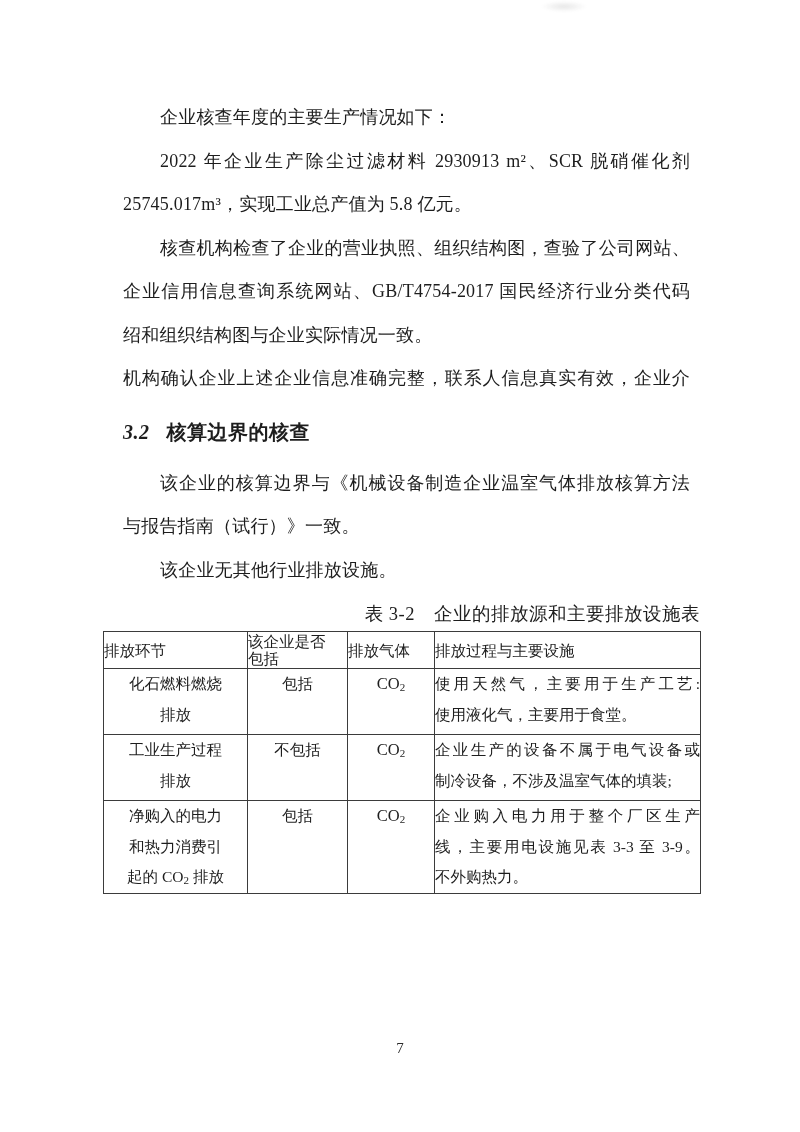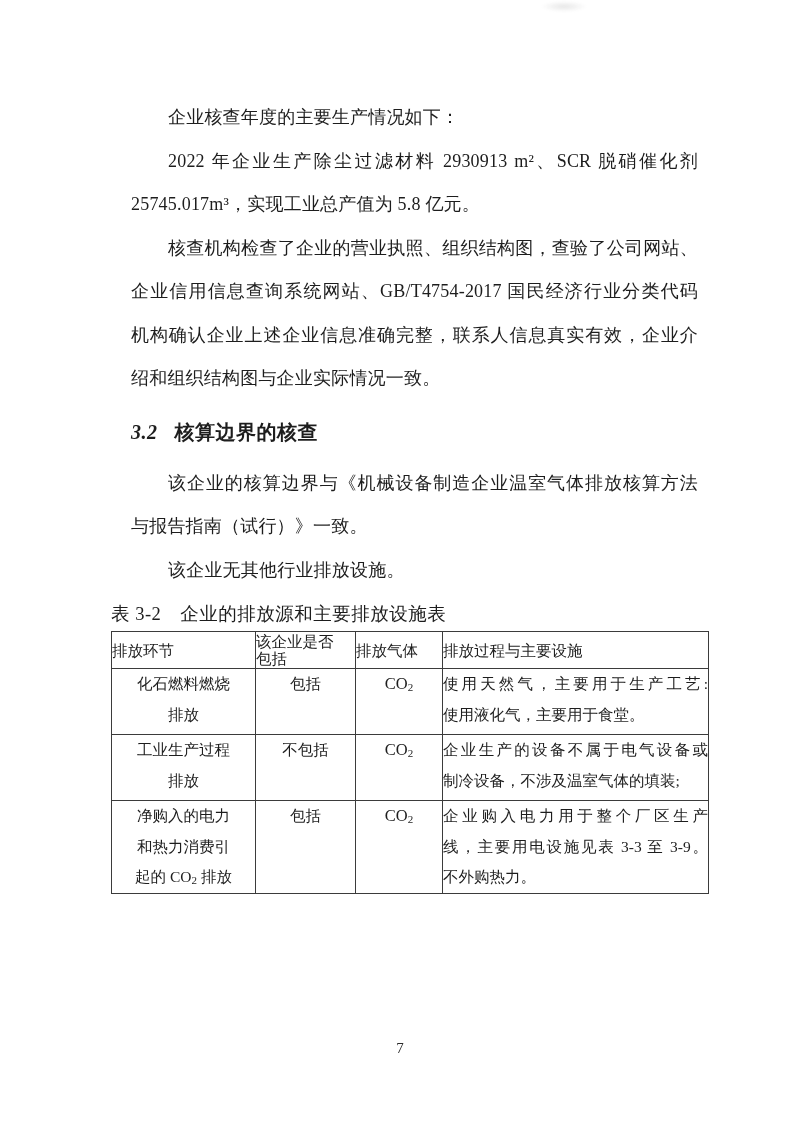--- a/index.html
+++ b/index.html
@@ -9,41 +9,41 @@
     background:#ffffff;
     color:#1d1d1d;
     font-family:"Liberation Serif","DejaVu Serif",serif;
     overflow:hidden;
   }
   .smudge{
     position:absolute;left:541px;top:1px;width:46px;height:11px;
     background:radial-gradient(ellipse at center,#c9c9c9 0%,rgba(201,201,201,0) 70%);
     opacity:.45;filter:blur(1px);
   }
-  .content{position:absolute;left:131px;top:96px;width:567px;}
+  .content{position:absolute;left:123px;top:96px;width:567px;}
   .para{margin:0;padding:0;}
   .line{
     font-size:18px;
     line-height:43.5px;
     text-align:justify;
     white-space:normal;
     letter-spacing:0.2px;
   }
   .line.j{text-align-last:justify;}
   .line.ind{padding-left:37px;}
   .heading{
     margin:17px 0 16px 0;
     font-size:20px;font-weight:bold;line-height:28px;
     letter-spacing:0.5px;
   }
   .heading .h-num{margin-right:17px;font-style:italic;}
   .caption{
     margin-top:5px;
     font-size:18.5px;line-height:34px;
-    text-align:left;
+    text-align:right;
     letter-spacing:0.5px;
     width:597px;margin-left:-20px;
   }
   table.emit{
     margin-left:-20px;
     width:597px;
     border-collapse:collapse;
     table-layout:fixed;
   }
   table.emit col.c1{width:144px;}
@@ -97,22 +97,22 @@
     </div>
 
     <div class="para">
       <div class="line ind j">2022 年企业生产除尘过滤材料 2930913 m²、SCR 脱硝催化剂</div>
       <div class="line">25745.017m³，实现工业总产值为 5.8 亿元。</div>
     </div>
 
     <div class="para">
       <div class="line ind j">核查机构检查了企业的营业执照、组织结构图，查验了公司网站、</div>
       <div class="line j">企业信用信息查询系统网站、GB/T4754-2017 国民经济行业分类代码</div>
+      <div class="line">绍和组织结构图与企业实际情况一致。</div>
       <div class="line j">机构确认企业上述企业信息准确完整，联系人信息真实有效，企业介</div>
-      <div class="line">绍和组织结构图与企业实际情况一致。</div>
     </div>
 
     <h2 class="heading">
       <span class="h-num">3.2</span><span class="h-title">核算边界的核查</span>
     </h2>
 
 
     <div class="para">
       <div class="line ind j">该企业的核算边界与《机械设备制造企业温室气体排放核算方法</div>
       <div class="line">与报告指南（试行）》一致。</div>

